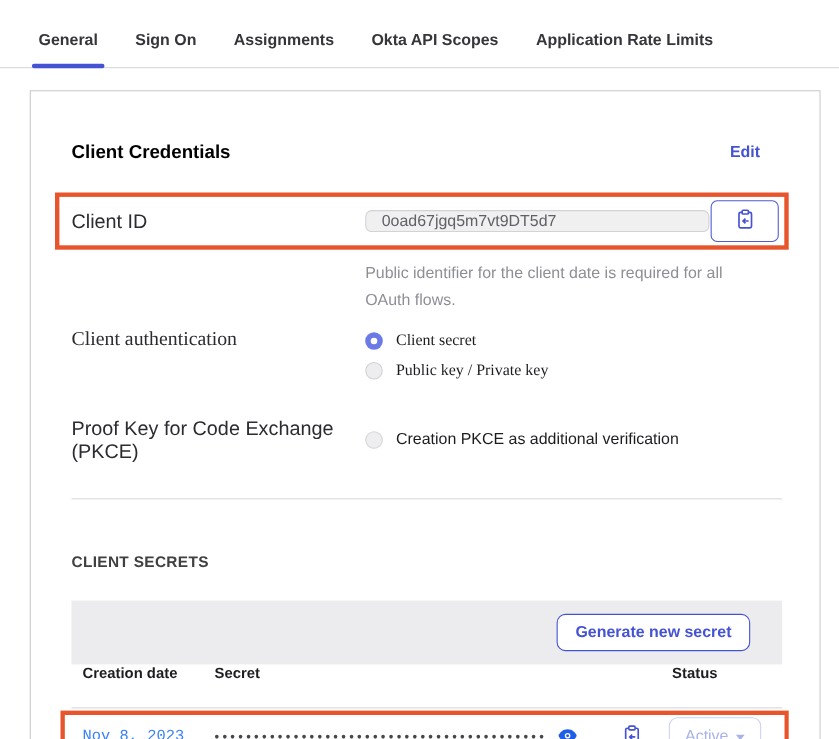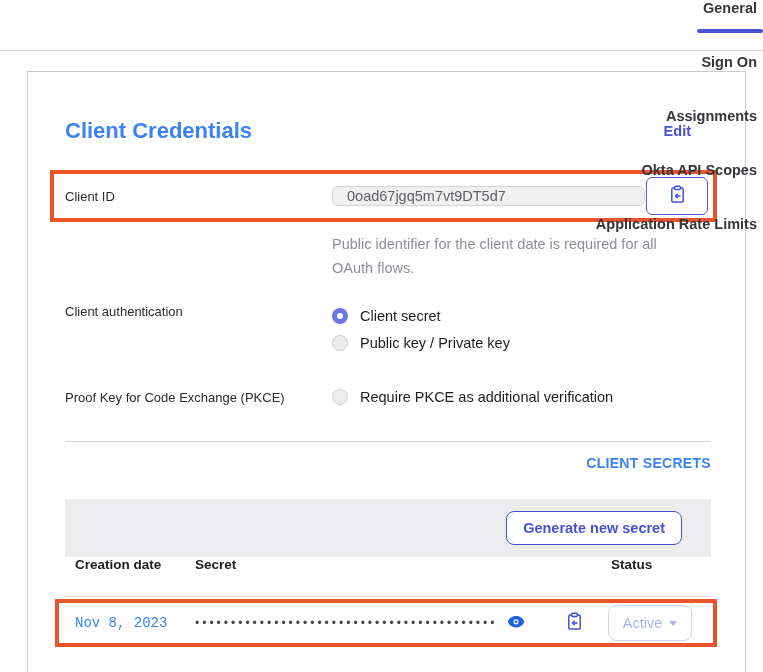--- a/index.html
+++ b/index.html
@@ -1,77 +1,77 @@
 <!DOCTYPE html>
 <html><head>
 <meta charset="utf-8">
 <style>
   * { margin:0; padding:0; box-sizing:border-box; }
   html,body { width:763px; height:672px; background:#fff; overflow:hidden;
               font-family:"Liberation Sans", sans-serif; color:#1d1d21; }
 
   
   .tabbar { display:flex; align-items:flex-end; gap:22px; padding:0 0 0 29px;
-            border-bottom:1px solid #d8d8dc; height:51px;flex-direction:column; }
+            border-bottom:1px solid #d8d8dc; height:62px; }
   .tab { position:relative; padding:0 6px 16px; font-size:14.5px; font-weight:600;
          color:#35353a; cursor:pointer; white-space:nowrap; }
   .tab .indicator { display:none; }
   .tab.active .indicator { display:block; position:absolute; left:0; right:0; bottom:-1px;
          height:4px; background:#4553d2; border-radius:2px; }
 
   
   .card { margin:20px 0 0 27px; width:719px; height:640px;
           border:1px solid #cbcbcf; background:#fff; padding:0 34px 20px 37px; }
 
   .section-header { margin-top:46px; display:flex; justify-content:space-between;
                     align-items:center; padding-right:20px; }
-  .section-title { font-size:22px; font-weight:700; color:#3b82f6; }
+  .section-title { font-size:17px; font-weight:700; color:#000000; }
   .edit-link { font-size:14.5px; font-weight:700; color:#4553d2; text-decoration:none; cursor:pointer; }
 
   
   .annotation { border:4px solid #e8552c; }
   .annot-clientid { margin:26px -6px 0 -15px; padding:3px 6px 3px 11px; }
   .annot-secretrow { margin:2px -6px 0 -10px; padding:0 0 0 0; }
 
   
   .form-row { display:flex; align-items:center; }
   .form-row.top { align-items:flex-start; }
-  .field-label { width:267px; flex:0 0 267px; font-size:13px; color:#2b2b30; }
+  .field-label { width:267px; flex:0 0 267px; font-size:18px; color:#2b2b30; }
 
   .input-group { display:flex; align-items:center; }
   .text-input { width:313px; height:20px; background:#f0f0f1; border:1px solid #d2d2d7;
                 border-radius:6px; font-family:"Liberation Sans",sans-serif;
                 font-size:14.5px; color:#606067; padding:0 14px; outline:none; }
   .copy-btn { width:62px; height:38px; margin-left:1px; background:#fff;
               border:1px solid #4e5ed0; border-radius:6px; display:flex;
               align-items:center; justify-content:center; cursor:pointer; }
 
   .help-text { margin:10px 0 0 267px; width:336px; font-size:14.5px; line-height:24px;
                color:#8e8e96; }
 
-  .row-auth { margin-top:24px; }
+  .row-auth { margin-top:13px;font-family:Liberation Serif, serif; }
   .radio-group { display:flex; flex-direction:column; gap:3px; }
   .radio-item { display:flex; align-items:center; height:24px; cursor:pointer; }
   .radio { width:16px; height:16px; border-radius:50%; margin-right:12px; flex:0 0 16px; }
   .radio.selected { background:#6b7ae6; box-shadow:inset 0 0 0 5px #6b7ae6, inset 0 0 0 16px #fff;
                     border:none; position:relative; }
   .radio.selected::after { content:""; position:absolute; left:5px; top:5px; width:6px; height:6px;
                     border-radius:50%; background:#fff; }
   .radio.selected { background:#6b7ae6; box-shadow:none; }
   .radio.unselected { background:#ededef; border:1px solid #d0d0d5; }
   .radio-label { font-size:14.5px; color:#1d1d21; }
 
   .row-pkce { margin-top:30px; }
   .checkbox { width:16px; height:16px; border-radius:50%; background:#eeeef0;
               border:1px solid #d5d5da; margin-right:12px; flex:0 0 16px; cursor:pointer; }
 
   .divider { border:none; border-top:1px solid #d9d9dd; margin-top:32px; }
 
-  .subsection-title { margin-top:13px; font-size:14px; font-weight:700;
-                      letter-spacing:.3px; color:#3b82f6;text-align:right; }
+  .subsection-title { margin-top:48px; font-size:14px; font-weight:700;
+                      letter-spacing:.3px; color:#404040; }
 
   
   .secrets-table { margin-top:28px; }
   .table-toolbar { background:#ececee; height:58px; display:flex; align-items:center;
                    justify-content:flex-end; padding-right:29px;margin-top:28px; }
   .generate-btn { height:34px; padding:0 16px; background:#fff; border:1px solid #4553d2;
                   border-radius:8px; color:#4553d2; font-weight:700; font-size:14.5px;
                   font-family:"Liberation Sans",sans-serif; cursor:pointer; }
 
   .thead { display:flex; align-items:flex-start; height:40px; border-bottom:1px solid #d8d8dc;
@@ -161,21 +161,21 @@
         <span class="radio unselected"></span>
         <span class="radio-label">Public key / Private key</span>
       </div>
     </div>
   </div>
 
   <div class="form-row row-pkce">
     <div class="field-label">Proof Key for Code Exchange (PKCE)</div>
     <div class="radio-item">
       <span class="checkbox"></span>
-      <span class="radio-label">Require PKCE as additional verification</span>
+      <span class="radio-label">Creation PKCE as additional verification</span>
     </div>
   </div>
 
   <hr class="divider">
 
   <h3 class="subsection-title">CLIENT SECRETS</h3>
 
   <div class="secrets-table">
 
     <div class="table-toolbar">

